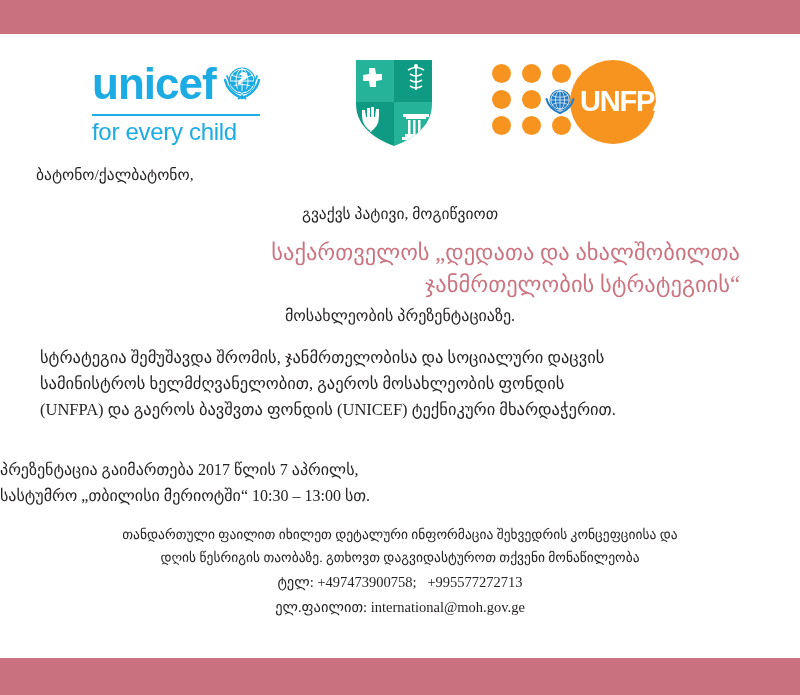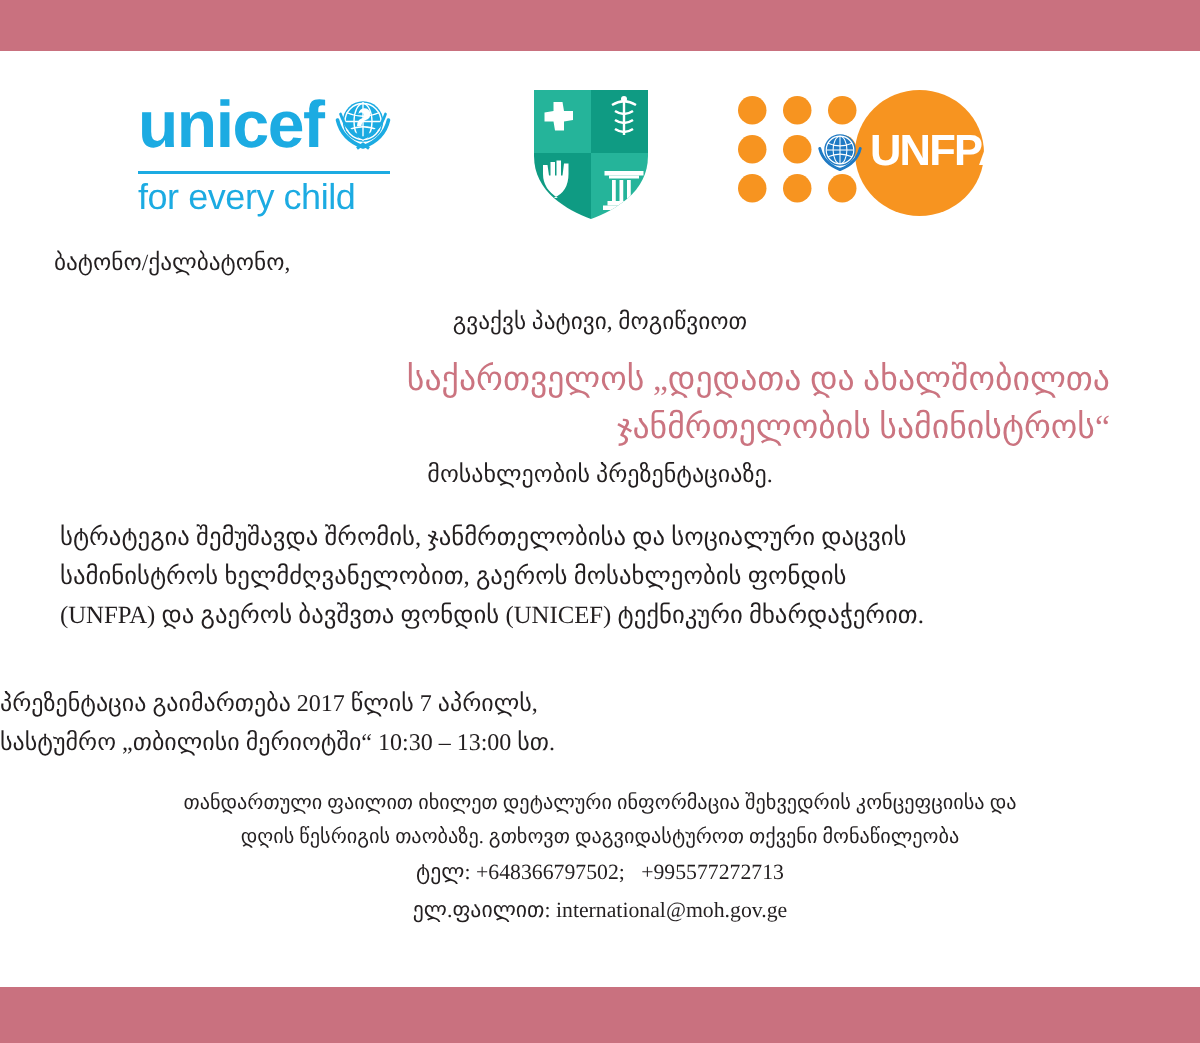--- a/index.html
+++ b/index.html
@@ -302,42 +302,42 @@
     </div>
 
   </div>
 
   <div class="txt greeting">ბატონო/ქალბატონო,</div>
 
   <div class="txt invite-line">გვაქვს პატივი, მოგიწვიოთ</div>
 
   <div class="txt headline">
     <div>საქართველოს „დედათა და ახალშობილთა</div>
-    <div>ჯანმრთელობის სამინისტროს“</div>
+    <div>ჯანმრთელობის სტრატეგიის“</div>
   </div>
 
   <div class="txt doc-line">მოსახლეობის პრეზენტაციაზე.</div>
 
   <div class="txt para">
     <div>სტრატეგია შემუშავდა შრომის, ჯანმრთელობისა და სოციალური დაცვის</div>
     <div>სამინისტროს ხელმძღვანელობით, გაეროს მოსახლეობის ფონდის</div>
     <div>(UNFPA) და გაეროს ბავშვთა ფონდის (UNICEF) ტექნიკური მხარდაჭერით.</div>
   </div>
 
   <div class="txt when">
     <div>პრეზენტაცია გაიმართება 2017 წლის 7 აპრილს,</div>
     <div>სასტუმრო „თბილისი მერიოტში“ 10:30 – 13:00 სთ.</div>
   </div>
 
   <div class="txt footer">
     <div>თანდართული ფაილით იხილეთ დეტალური ინფორმაცია შეხვედრის კონცეფციისა და</div>
     <div>დღის წესრიგის თაობაზე. გთხოვთ დაგვიდასტუროთ თქვენი მონაწილეობა</div>
     <div class="contact nowrap">
       <span>ტელ:</span>
-      <span>+648366797502;</span>
+      <span>+497473900758;</span>
       &nbsp;
       <span>+995577272713</span>
     </div>
     <div class="contact nowrap">
       <span>ელ.ფაილით:</span>
       <span>international@moh.gov.ge</span>
     </div>
   </div>
 
 </div>

